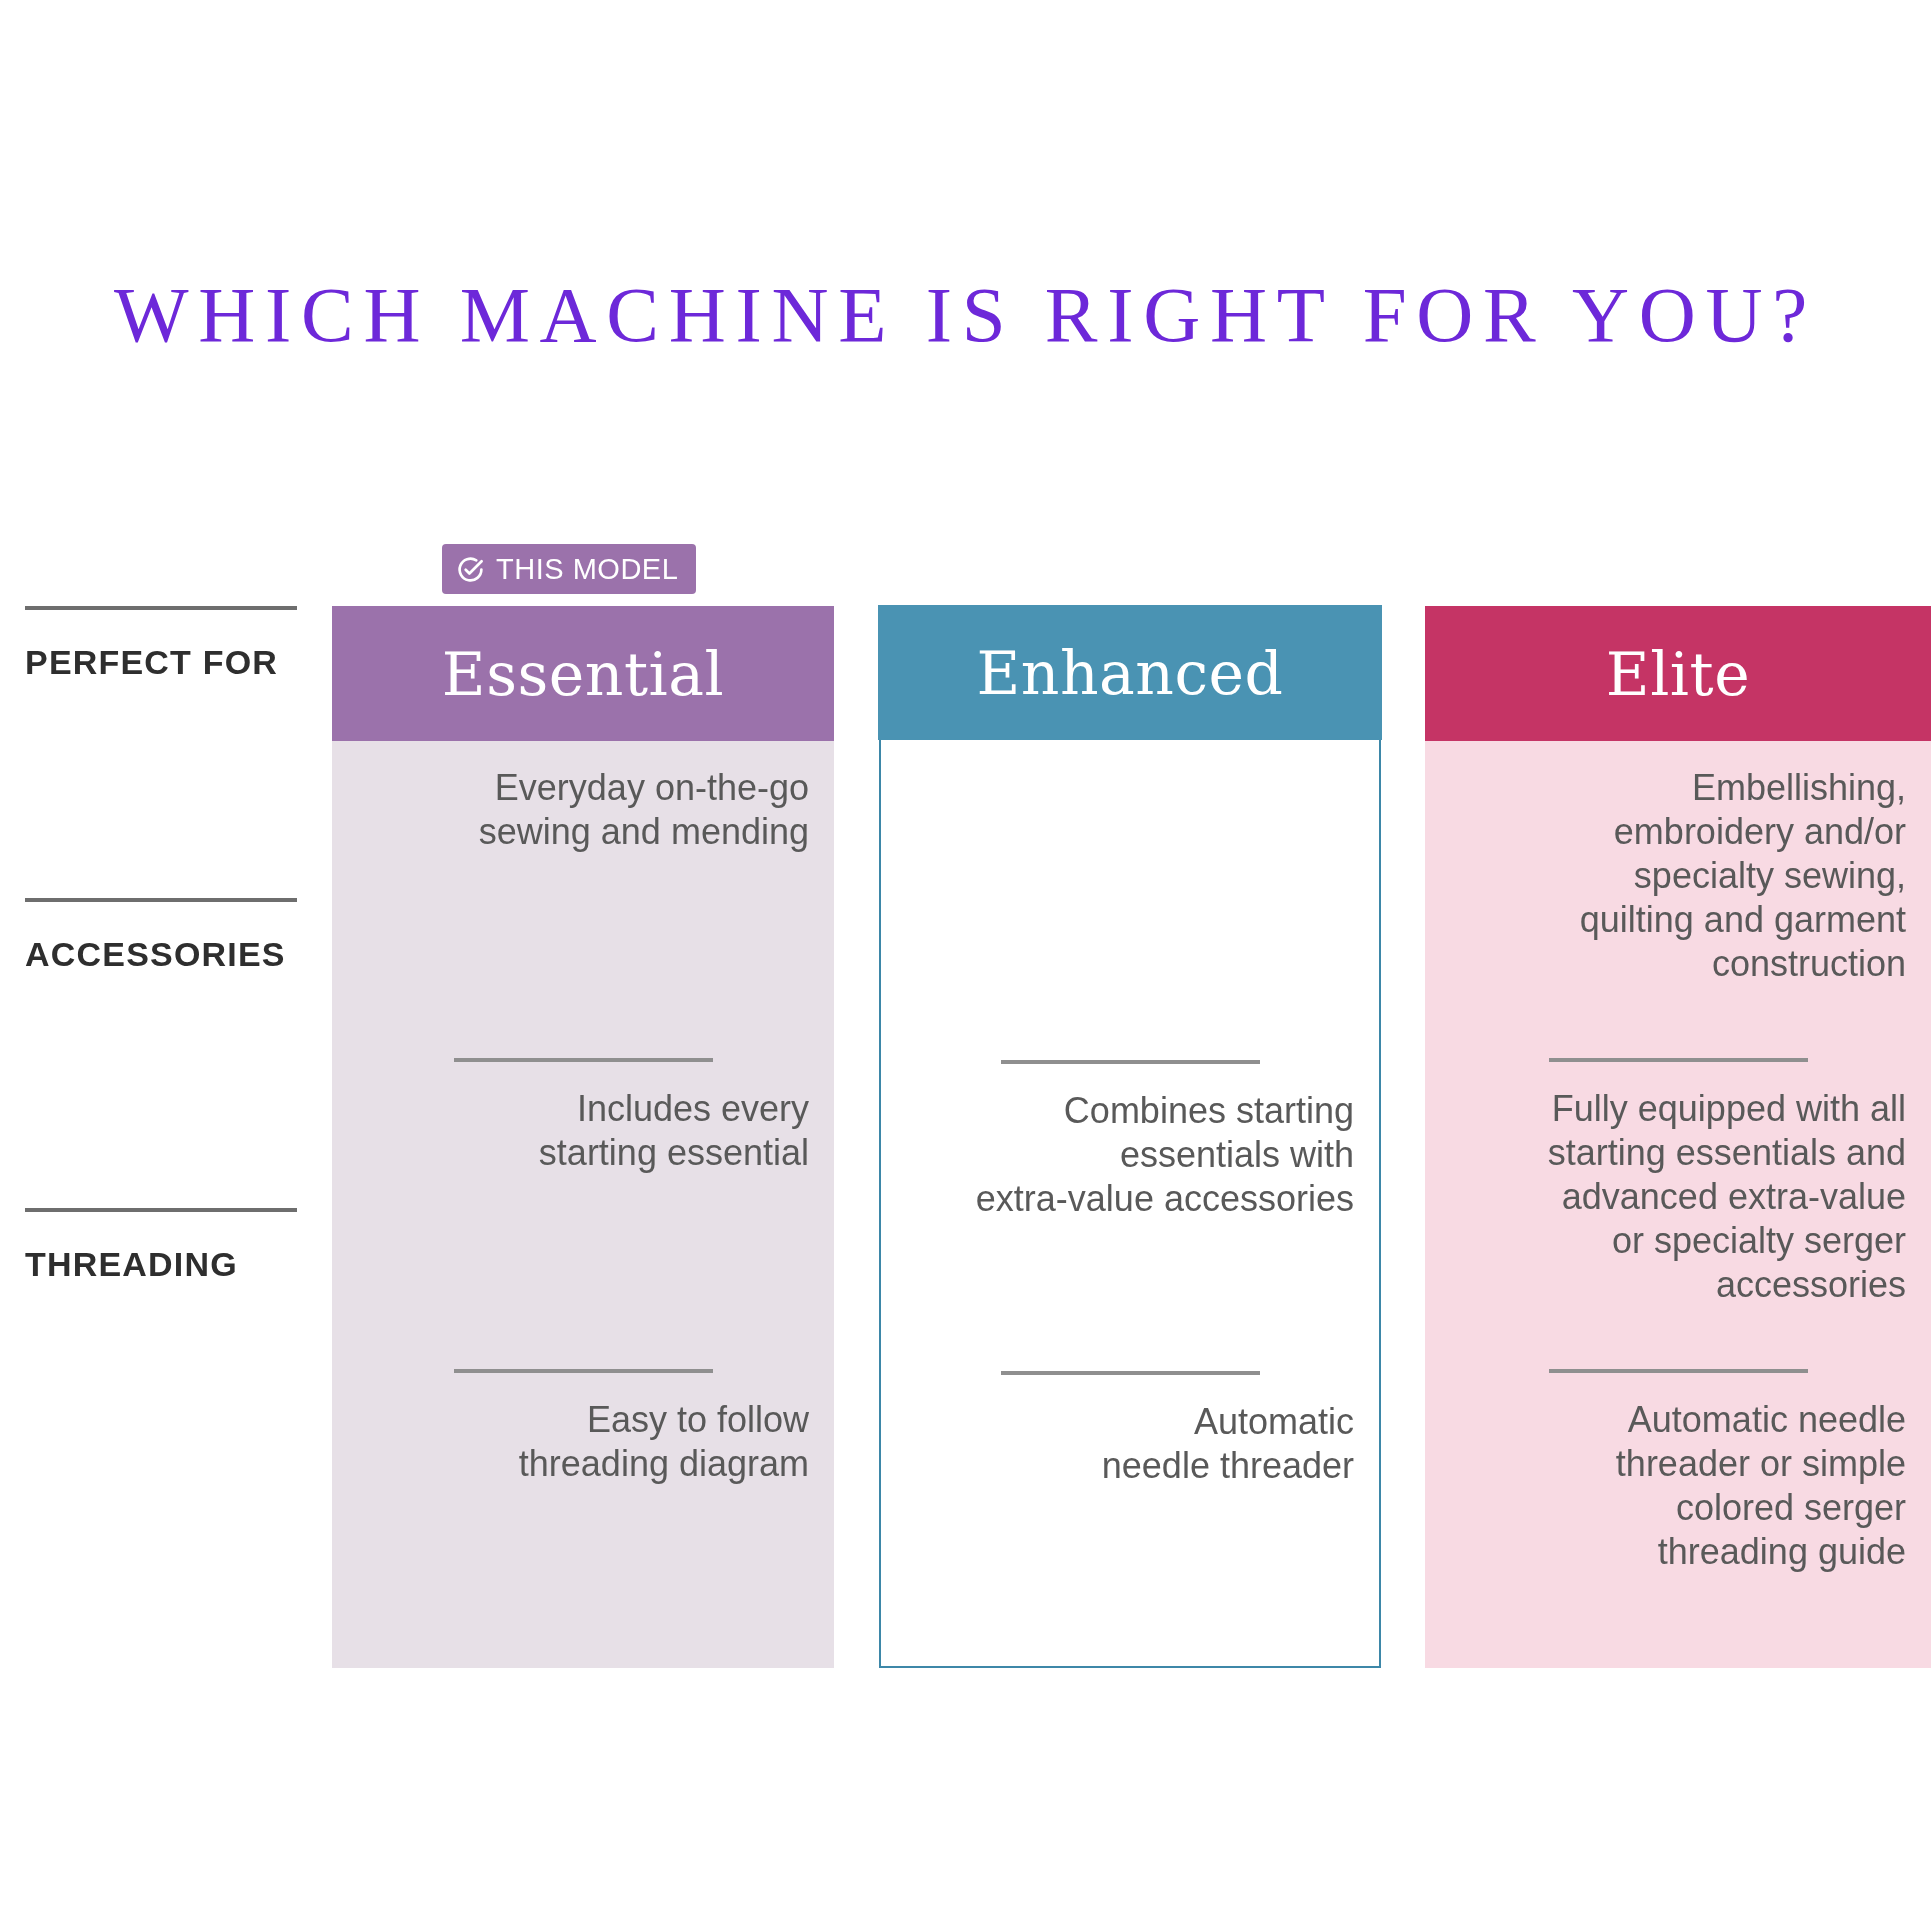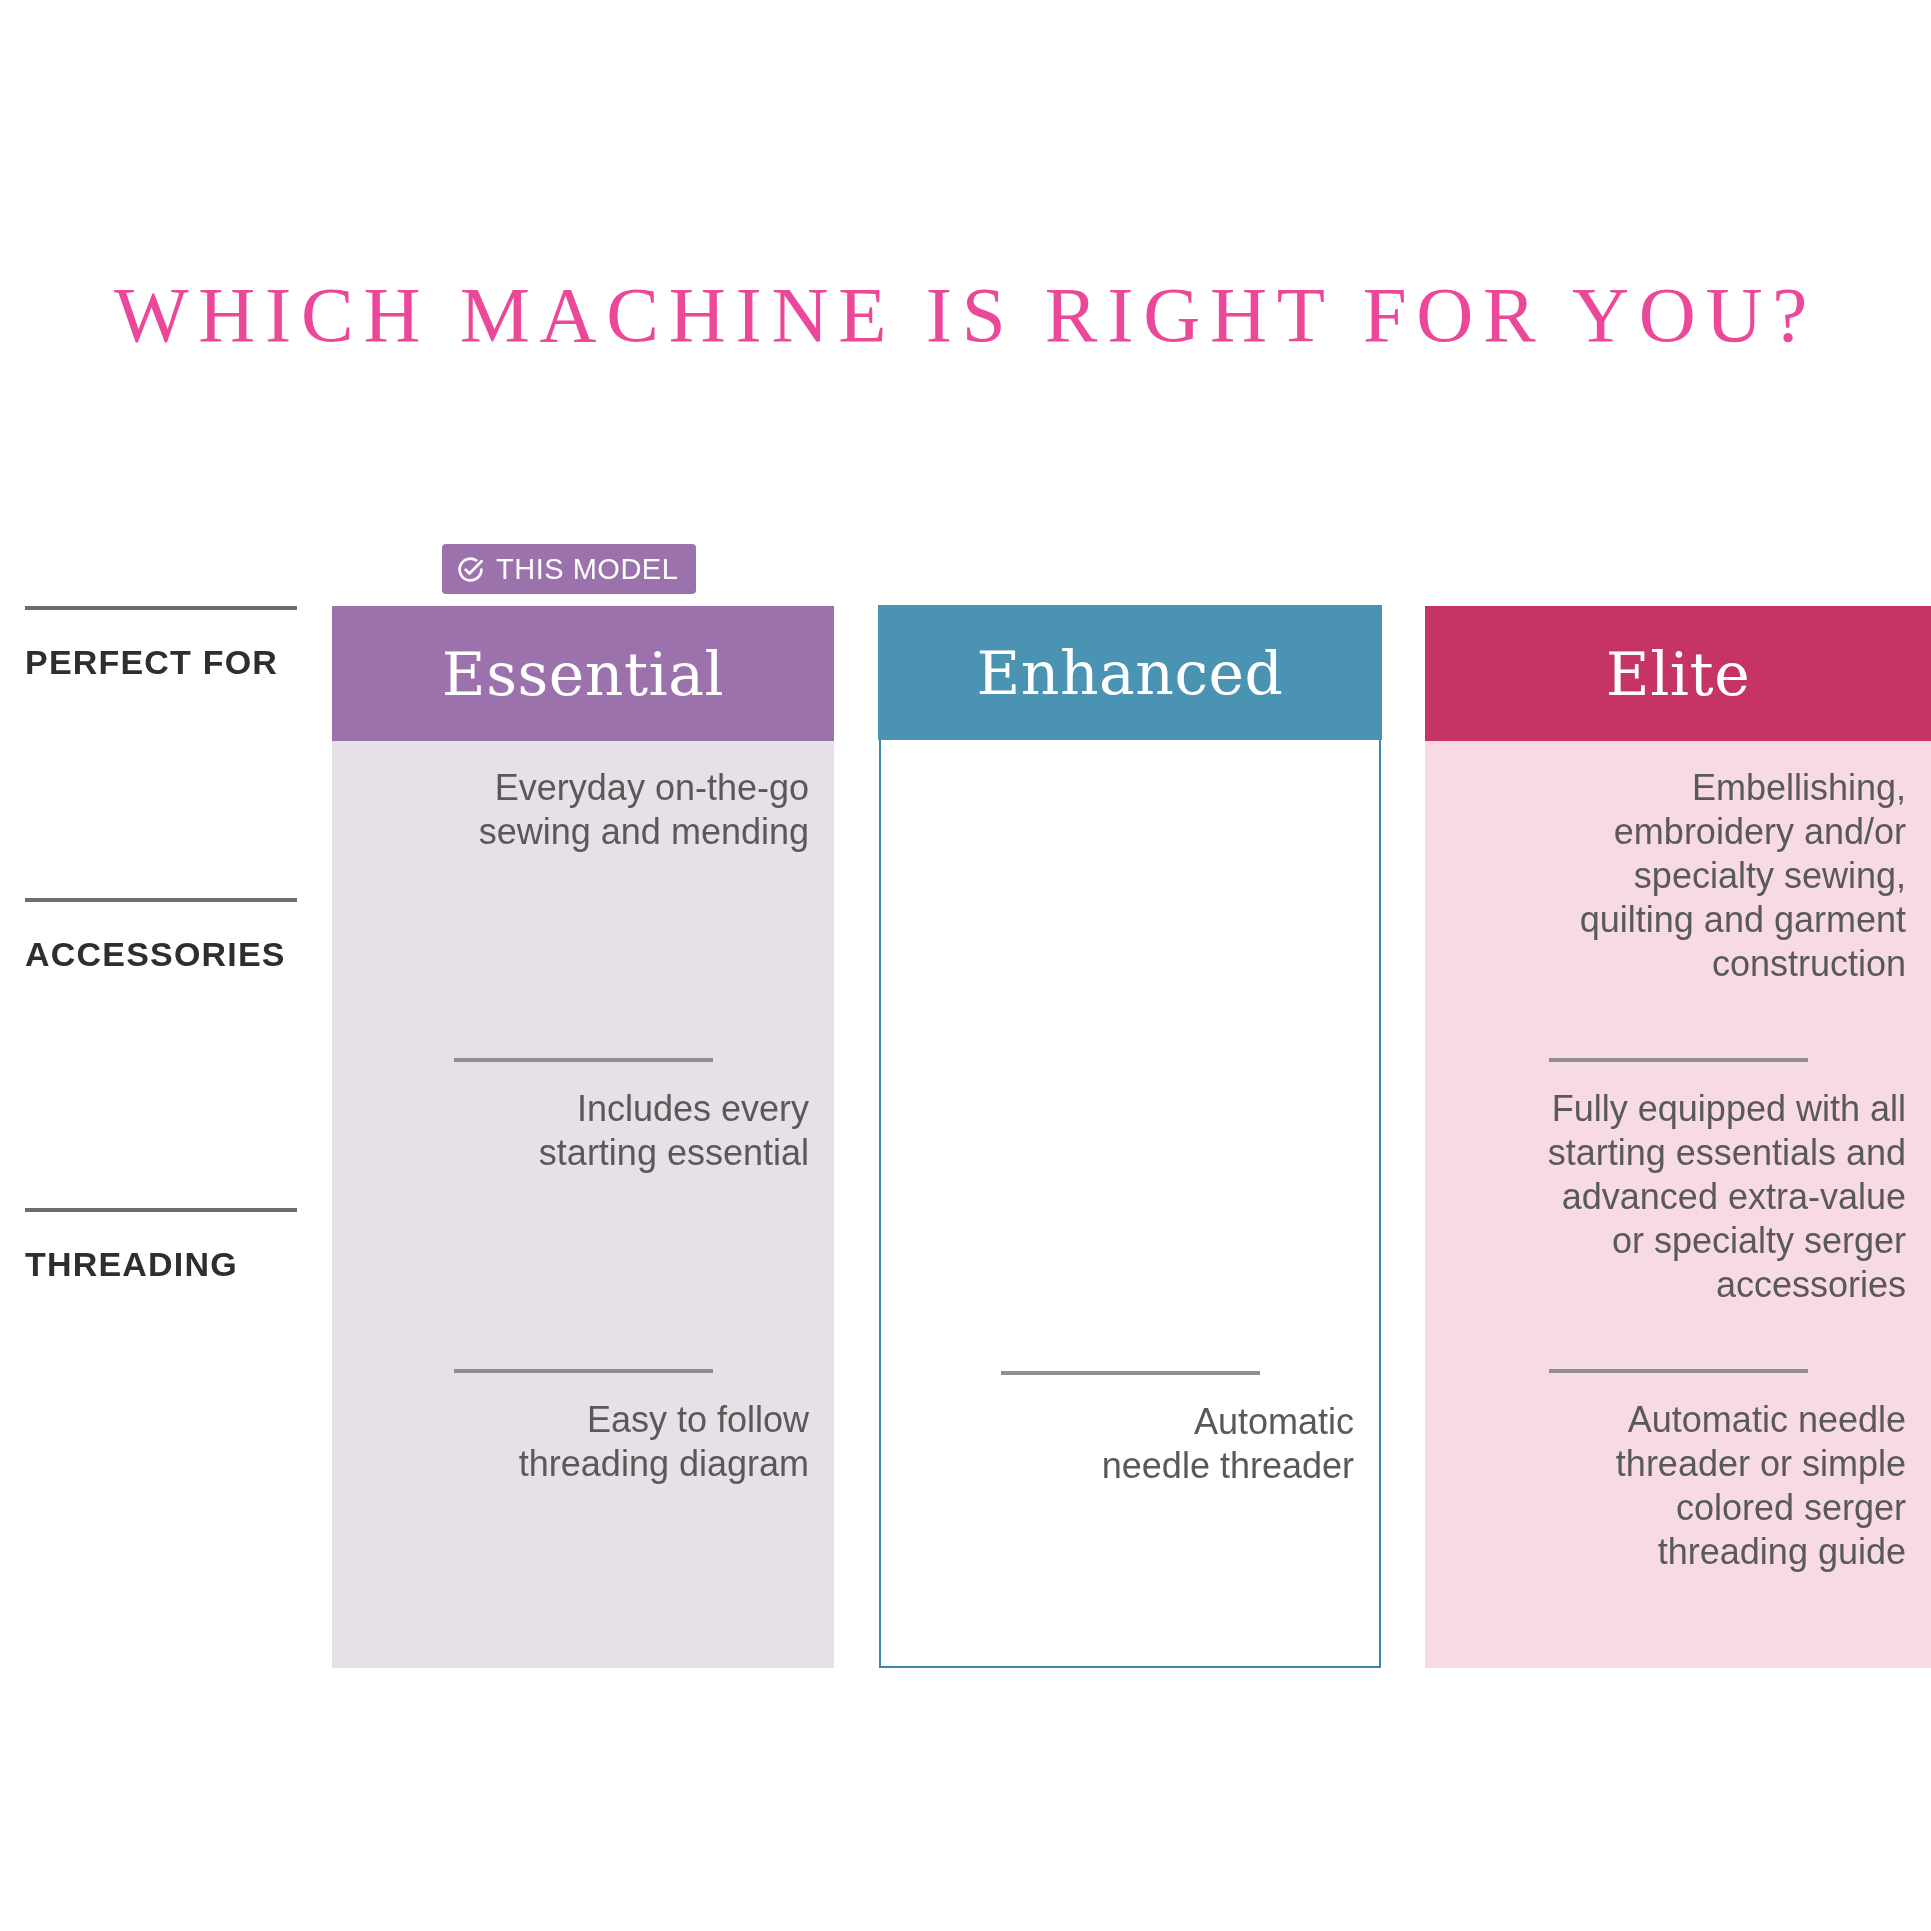--- a/index.html
+++ b/index.html
@@ -31,21 +31,21 @@
     background: #ffffff;
     display: flex;
     align-items: center;
     justify-content: center;
   }
   .page-title {
     font-family: "Liberation Serif", "DejaVu Serif", serif;
     font-size: 79px;
     font-weight: 400;
     letter-spacing: 9.7px;
-    color: #ec4899;
+    color: #6d28d9;
     white-space: nowrap;
     line-height: 1;
   }
 
   
   .badge {
     position: absolute;
     left: 442px;
     top: 544px;
     height: 50px;
@@ -223,20 +223,26 @@
         <div class="cell-rule"></div>
         <span class="cell-text">Easy to follow
 threading diagram</span>
       </div>
     </div>
 
     <div class="col col-enhanced">
       <div class="col-head">
         <span class="col-head-label">Enhanced</span>
       </div>
+      <div class="cell row-1">
+        <div class="cell-rule"></div>
+        <span class="cell-text">Combines starting
+essentials with
+extra-value accessories</span>
+      </div>
       <div class="cell row-2">
         <div class="cell-rule"></div>
         <span class="cell-text">Automatic
 needle threader</span>
       </div>
     </div>
 
     <div class="col col-elite">
       <div class="col-head">
         <span class="col-head-label">Elite</span>

